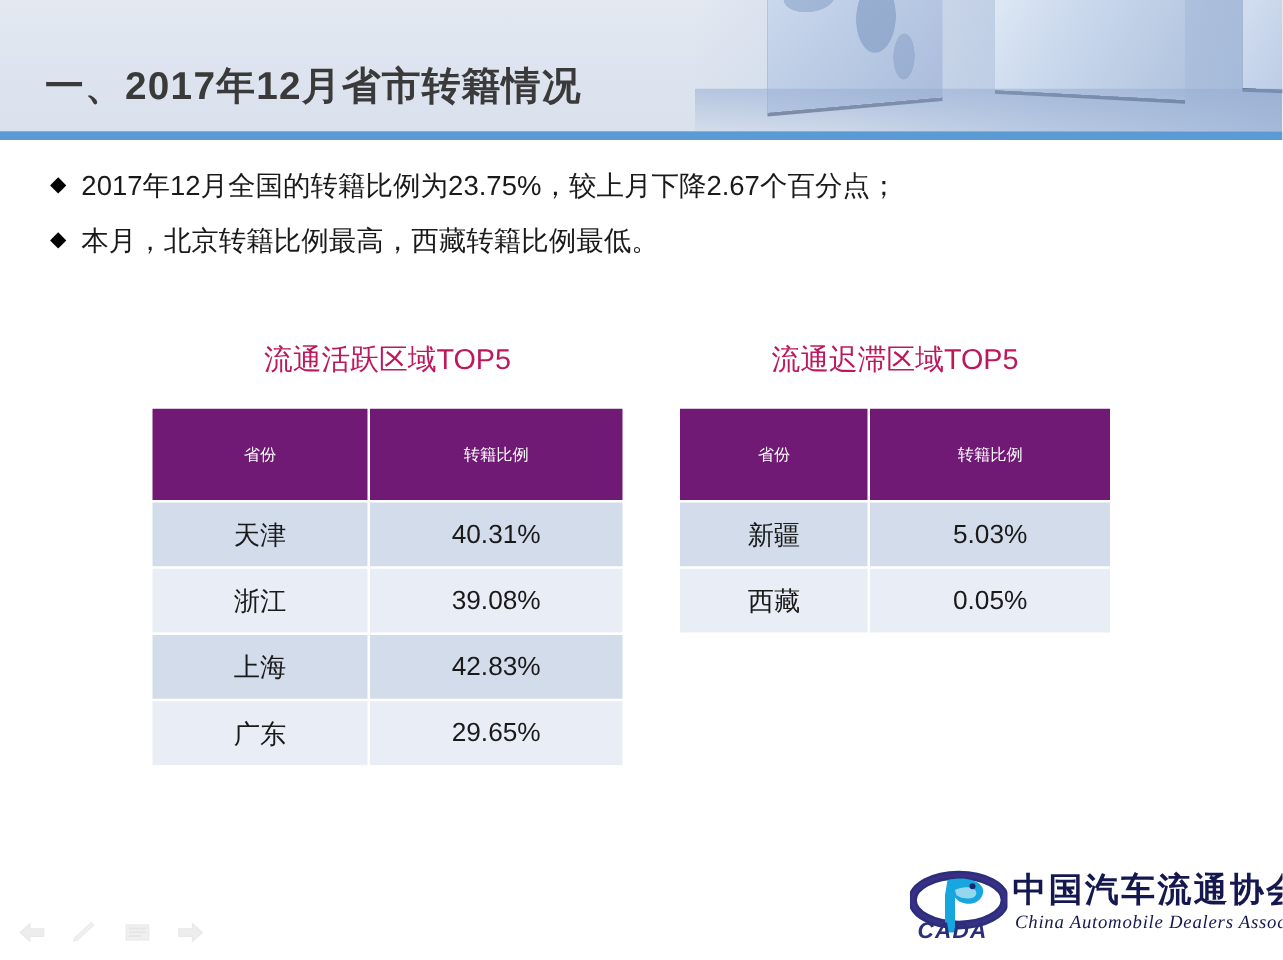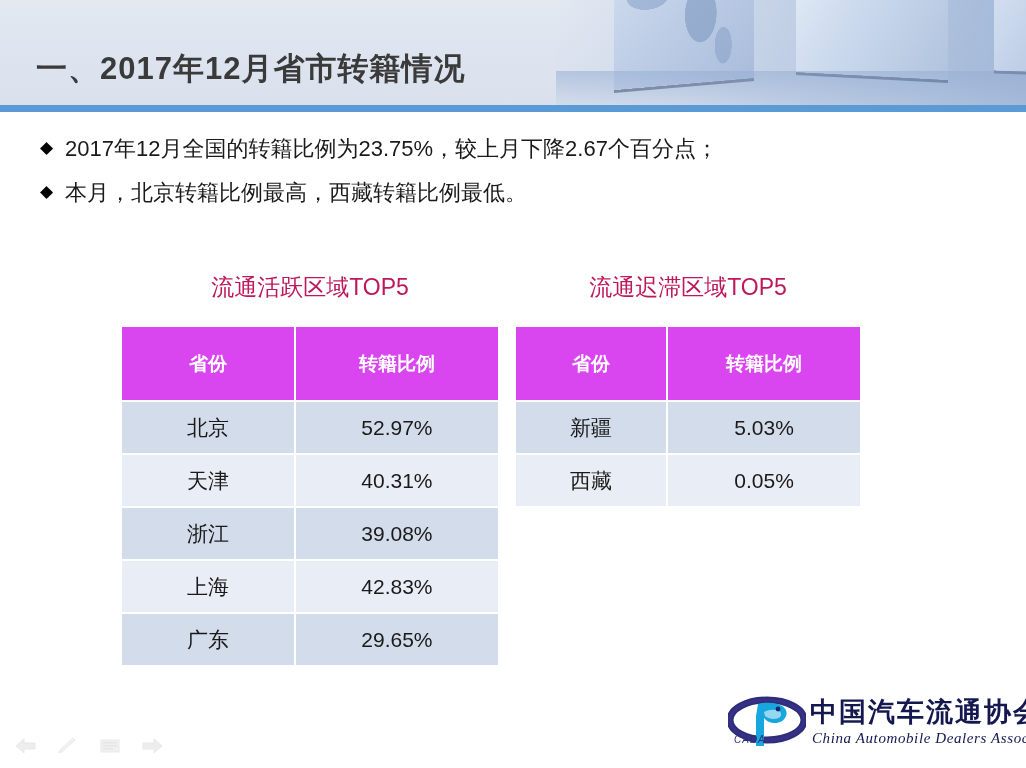--- a/index.html
+++ b/index.html
@@ -57,45 +57,45 @@
   .bullets{position:absolute;left:40px;top:134px;width:900px;}
   .bullet-row{display:flex;align-items:flex-start;margin-bottom:14px;}
   .bullet-mark{
     font-size:17px;color:#000;line-height:1;margin-right:12px;margin-top:5px;
   }
   .bullet-text{font-size:22px;color:#1a1a1a;line-height:1.35;white-space:nowrap;}
 
   
   .table-block{position:absolute;}
   .table-block.left{left:120px;top:272px;width:380px;}
-  .table-block.right{left:514px;top:272px;width:348px;}
+  .table-block.right{left:542px;top:272px;width:348px;}
   .table-caption{
     text-align:center;font-size:23px;color:#be185d;margin-bottom:22px;white-space:nowrap;
   }
   table{border-collapse:collapse;width:100%;table-layout:fixed;}
   th{
-    background:#d946ef;color:#ffffff;font-size:19px;font-weight:bold;
+    background:#701a75;color:#ffffff;font-size:13px;font-weight:normal;
     height:71px;border:2px solid #ffffff;
   }
   td{
     font-size:21px;color:#1a1a1a;text-align:center;height:49px;
     border:2px solid #ffffff;font-weight:normal;
   }
   tbody tr:nth-child(odd) td{background:#d3dcea;}
   tbody tr:nth-child(even) td{background:#e9edf5;}
   .col-prov{width:46%;}
   .col-val{width:54%;}
   .table-block.right .col-prov{width:44%;}
   .table-block.right .col-val{width:56%;}
 
   
   .logo{position:absolute;left:728px;top:694px;width:292px;height:66px;}
   .logo-mark{position:absolute;left:0;top:2px;width:78px;height:56px;}
   .logo-cada{
-    position:absolute;left:6px;top:40px;font-size:10px;font-weight:normal;
+    position:absolute;left:6px;top:40px;font-size:18px;font-weight:bold;
     font-style:italic;color:#2b2f7a;letter-spacing:1px;
   }
   .logo-cn{
     position:absolute;left:82px;top:0px;font-size:27px;font-weight:bold;
     color:#14184f;letter-spacing:2px;white-space:nowrap;
     font-family:"DejaVu Sans","Liberation Sans",sans-serif;
   }
   .logo-en{
     position:absolute;left:84px;top:36px;font-size:15px;font-style:italic;
     color:#14184f;letter-spacing:.6px;white-space:nowrap;
@@ -139,24 +139,20 @@
         <col class="col-val">
       </colgroup>
     <thead>
       <tr>
         <th>省份</th>
         <th>转籍比例</th>
       </tr>
     </thead>
     <tbody>
       <tr>
-        <td>北京</td>
-        <td>52.97%</td>
-      </tr>
-      <tr>
         <td>天津</td>
         <td>40.31%</td>
       </tr>
       <tr>
         <td>浙江</td>
         <td>39.08%</td>
       </tr>
       <tr>
         <td>上海</td>
         <td>42.83%</td>

